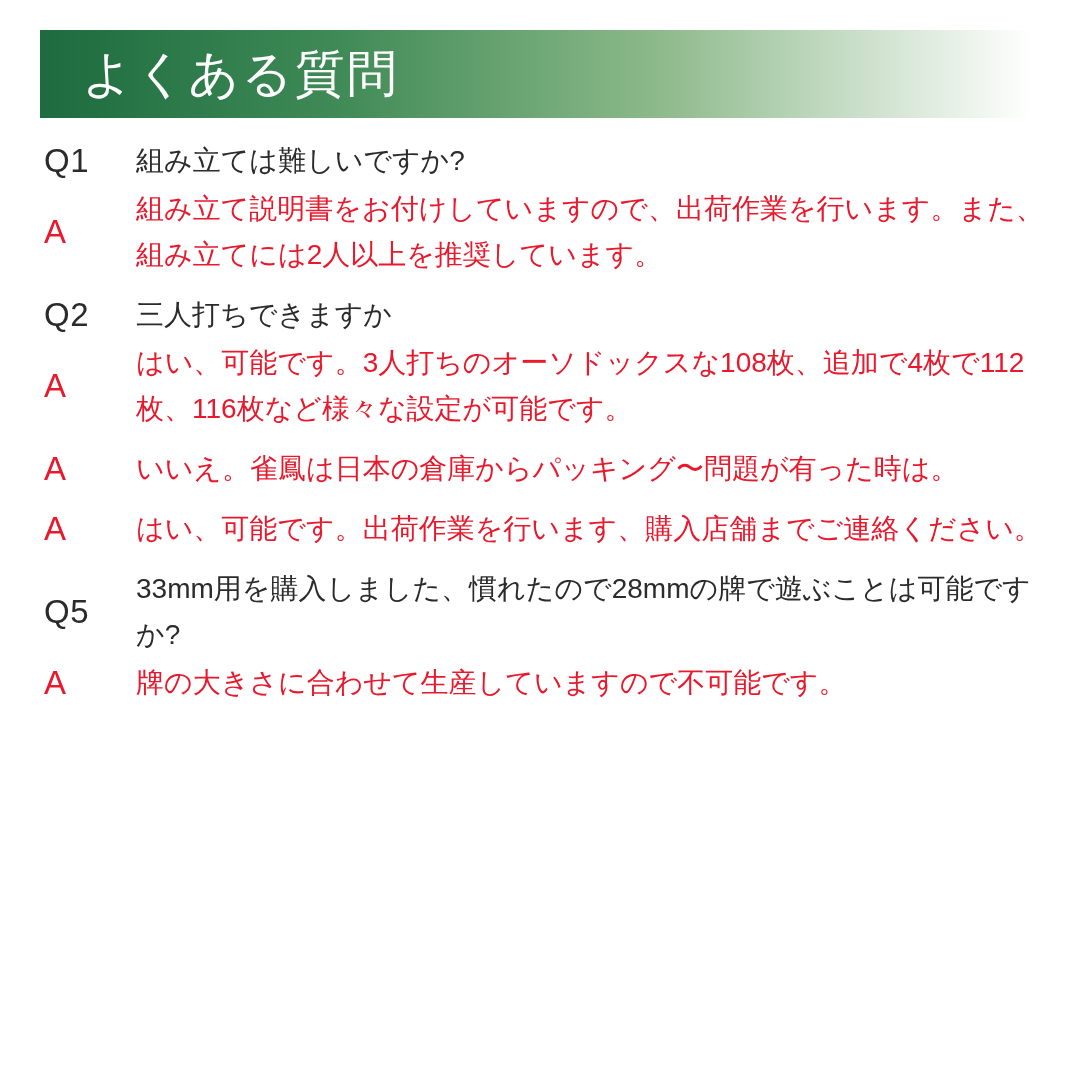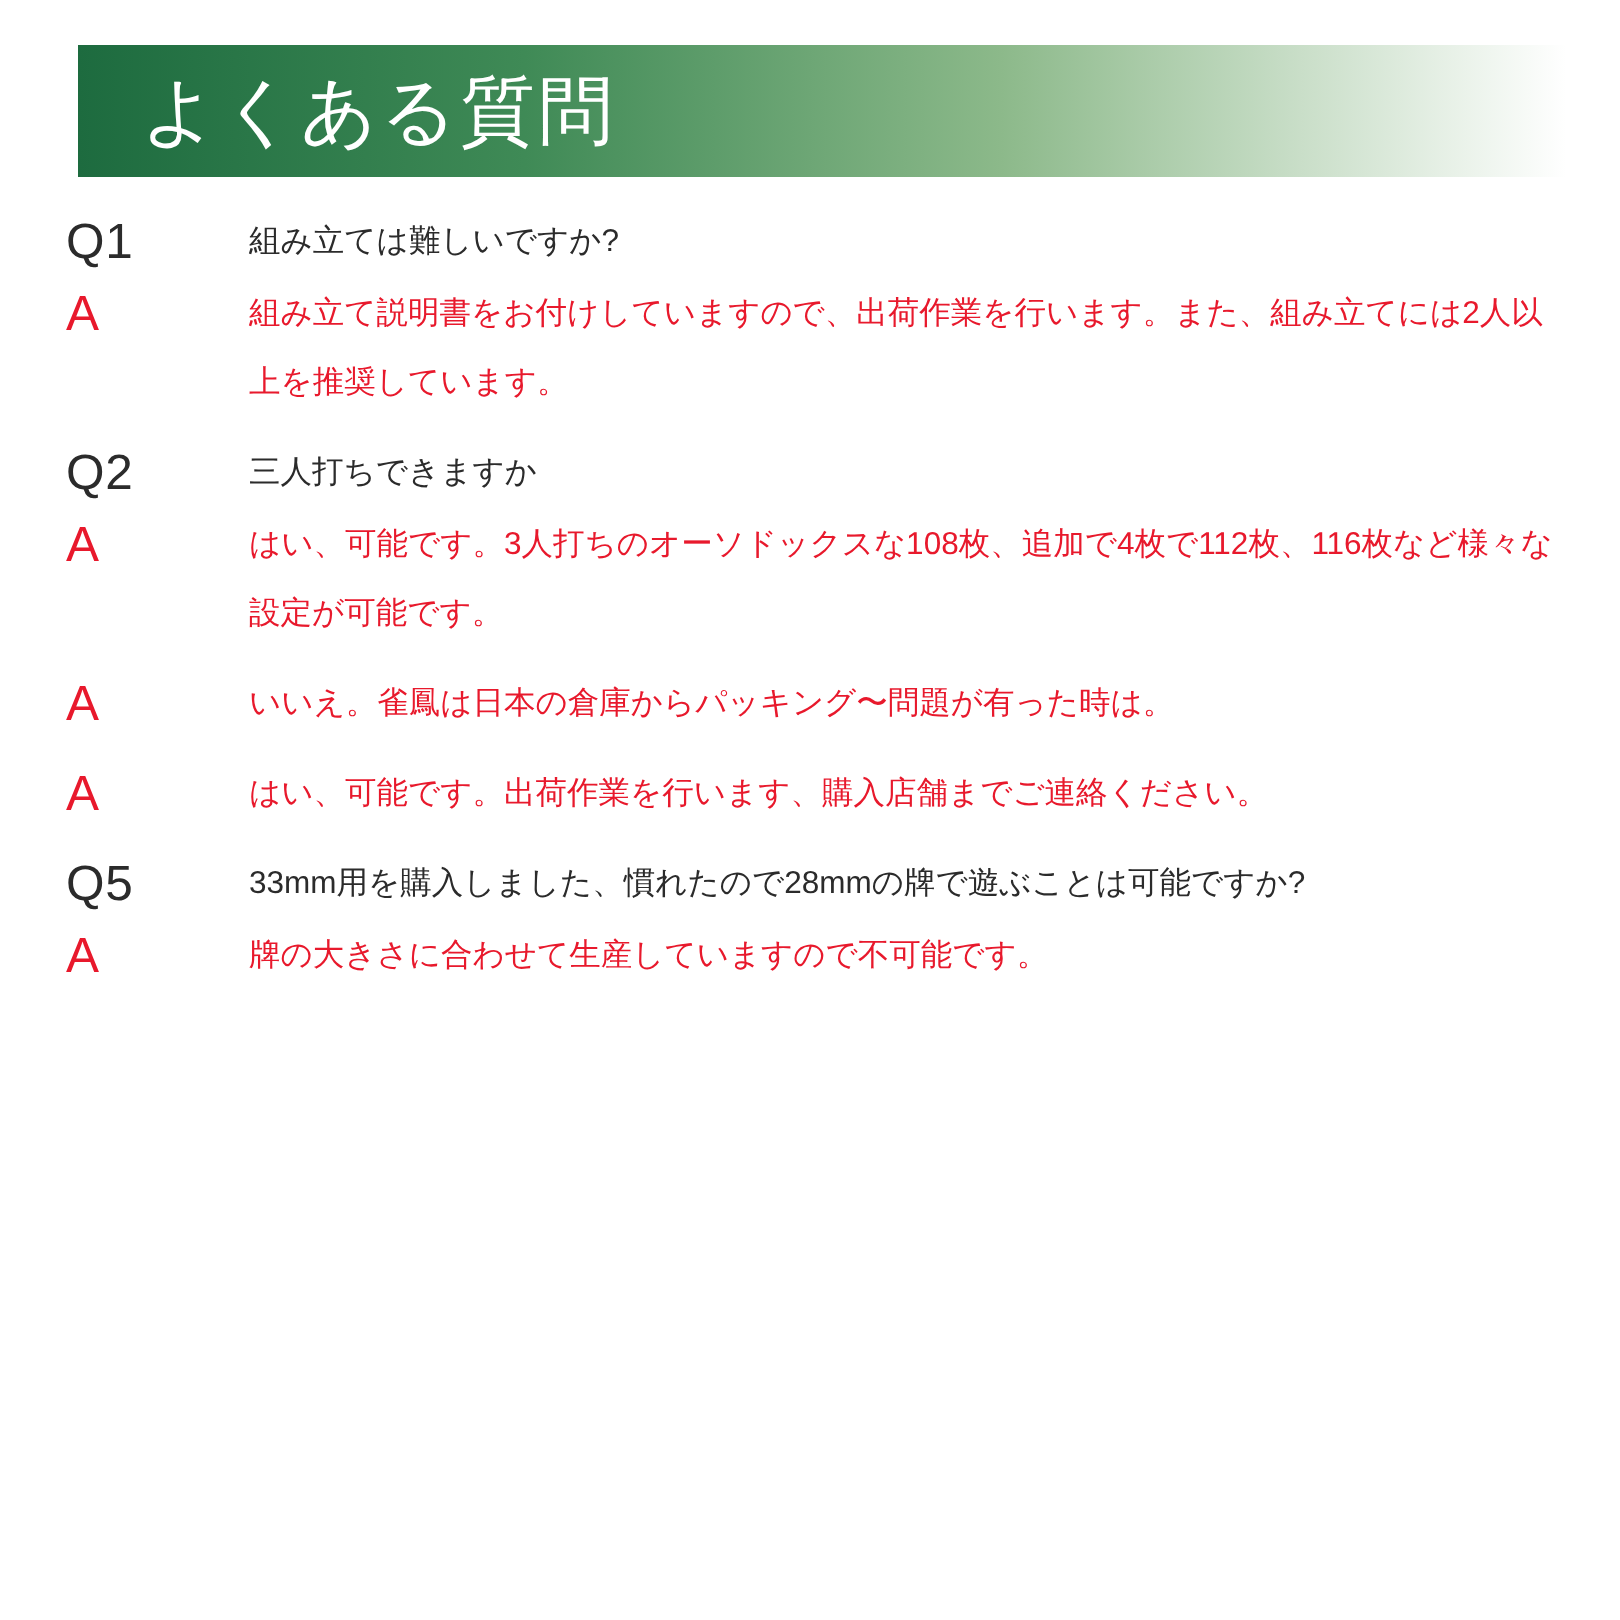--- a/index.html
+++ b/index.html
@@ -16,21 +16,21 @@
   .page {
     position: relative;
     width: 1080px;
     height: 1080px;
     background: #ffffff;
     box-sizing: border-box;
   }
   
   .faq-header {
     position: absolute;
-    left: 52px;
+    left: 40px;
     top: 30px;
     width: 992px;
     height: 88px;
     background: linear-gradient(to right, #1d6b3f 0%, #3f8a56 30%, #8cb98a 62%, #ffffff 100%);
     display: flex;
     align-items: center;
   }
   .faq-header-title {
     color: #ffffff;
     font-size: 50px;
@@ -44,36 +44,35 @@
     position: absolute;
     left: 44px;
     top: 138px;
     width: 1000px;
   }
   .qa-block {
     margin-bottom: 14px;
   }
   .qa-row {
     display: flex;
-    align-items: flex-start;
+    align-items: center;
   }
   .qa-tag {
     flex: 0 0 auto;
     width: 92px;
     font-size: 33px;
     line-height: 46px;
     letter-spacing: 0.5px;
   }
   .qa-text {
     flex: 1 1 auto;
-    font-size: 21px;
+    font-size: 28px;
     line-height: 46px;
     letter-spacing: 0px;
     word-break: break-all;
-    margin-left: 30px;
   }
   .q-row .qa-tag,
   .q-row .qa-text {
     color: #2b2b2b;
   }
   .a-row .qa-tag,
   .a-row .qa-text {
     color: #e8192c;
   }
   .q-row { margin-bottom: 2px; }

